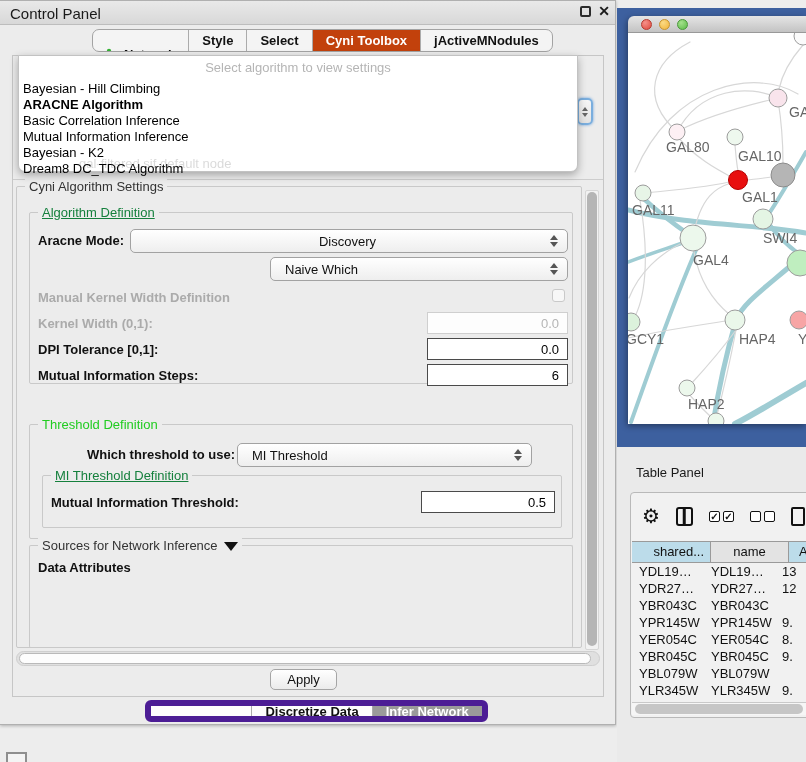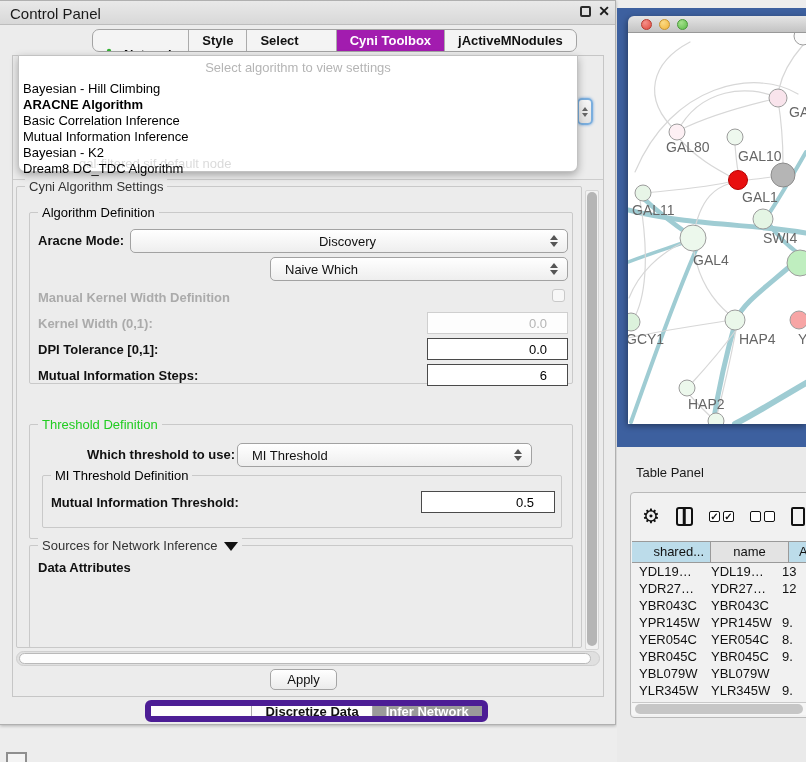--- a/index.html
+++ b/index.html
@@ -17,47 +17,47 @@
   .cp-float { position:absolute; right:24px; top:5px; width:11px; height:11px;
     border:2px solid #2b2b2b; border-radius:2px; }
   .cp-close { position:absolute; right:5px; top:2px; font-size:14px; font-weight:bold; color:#1a1a1a; }
 
   
   .tabstrip { position:absolute; left:92px; top:28px; height:23px; display:flex;
     border:1px solid #a3a3a3; border-radius:7px; overflow:hidden; background:#f4f4f4; }
   .tabseg { display:flex; align-items:center; padding:0 13px; font-size:13px; font-weight:bold;
     color:#111; border-left:1px solid #ababab; white-space:nowrap; }
   .tabseg:first-child { border-left:none;margin-top:24px; }
-  .tabseg.sel { background:#a21caf; color:#fff;margin-left:24px; }
+  .tabseg.sel { background:#c2410c; color:#fff; }
   .net-ico { width:13px; height:13px; margin-right:5px; }
 
   
   .inner-panel { position:absolute; left:12px; top:54px; width:592px; height:642px;
     border:1px solid #c6c6c6; background:#ececec; }
   .divider-h { position:absolute; left:13px; top:178px; width:590px; height:1px; background:#cdcdcd; }
 
   
   .group { position:absolute; border:1px solid #c9c9c9; border-radius:2px; }
   .legend { position:absolute; top:-8px; left:8px; background:#ececec; padding:0 4px;
     font-size:13px; color:#333; white-space:nowrap; }
-  .legend.blue { color:#000000; }
+  .legend.blue { color:#15803d;text-decoration:underline; }
   .legend.green { color:#21cc21; }
 
   .lbl { position:absolute; font-size:13px; font-weight:bold; color:#111; white-space:nowrap; }
   .lbl.dis { color:#ababab; }
 
   .combo { position:absolute; height:24px; border:1px solid #a2a2a2; border-radius:5px;
     background:linear-gradient(#ffffff,#eeeeee); display:flex; align-items:center; }
   .combo-text { font-size:13px; color:#111; padding-left:14px; flex:1; }
   .spin { display:flex; flex-direction:column; gap:2px; padding-right:9px; }
   .spin i { display:block; width:0; height:0; border-left:4px solid transparent; border-right:4px solid transparent; }
   .spin .up { border-bottom:5px solid #555; }
   .spin .dn { border-top:5px solid #555; }
 
-  .field { position:absolute; height:22px; font-size:13px; text-align:right; padding:0 20px;
+  .field { position:absolute; height:22px; font-size:13px; text-align:right; padding:0 8px;
     border:1px solid #4a4a4a; background:#fff; color:#000; font-family:"Liberation Sans",sans-serif; }
   .field.dis { border:1px solid #cfcfcf; background:#fdfdfd; color:#b5b5b5; }
 
   .checkbox { position:absolute; width:13px; height:13px; border:1px solid #c9c9c9;
     border-radius:3px; background:#f7f7f7; }
 
   .tri-right { display:inline-block; width:0; height:0; border-top:7px solid transparent;
     border-bottom:7px solid transparent; border-left:9px solid #111; vertical-align:middle; margin-left:8px; }
   .tri-down { display:inline-block; width:0; height:0; border-left:7px solid transparent;
     border-right:7px solid transparent; border-top:9px solid #111; vertical-align:middle; margin-left:6px; }

